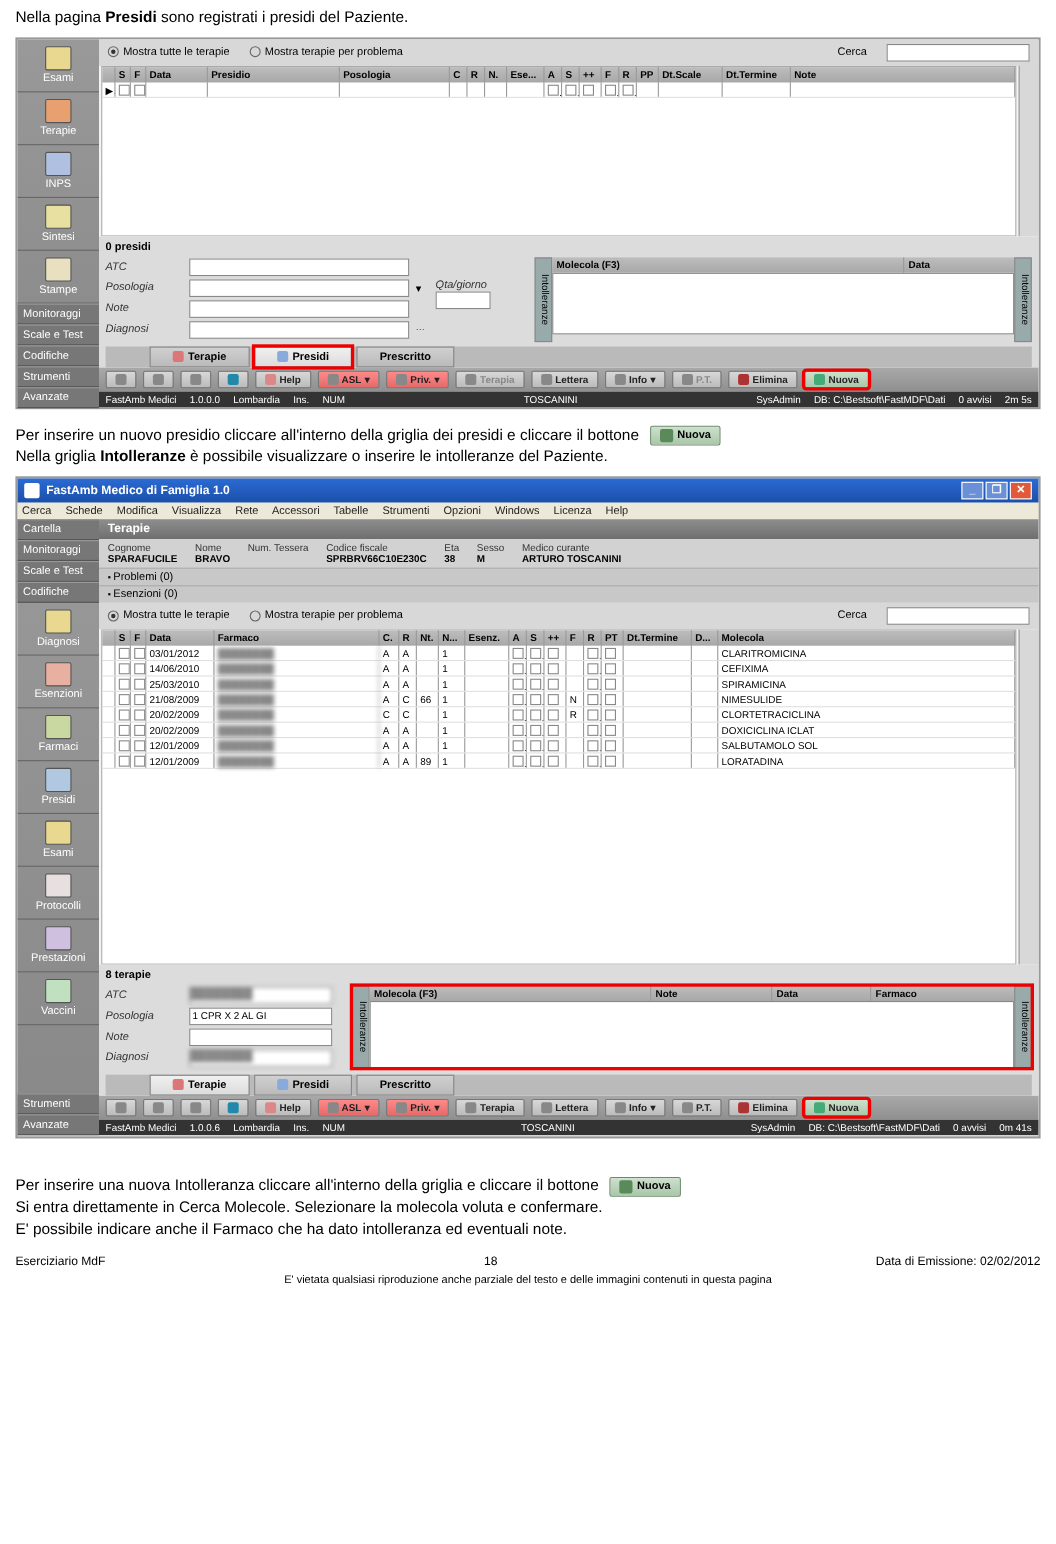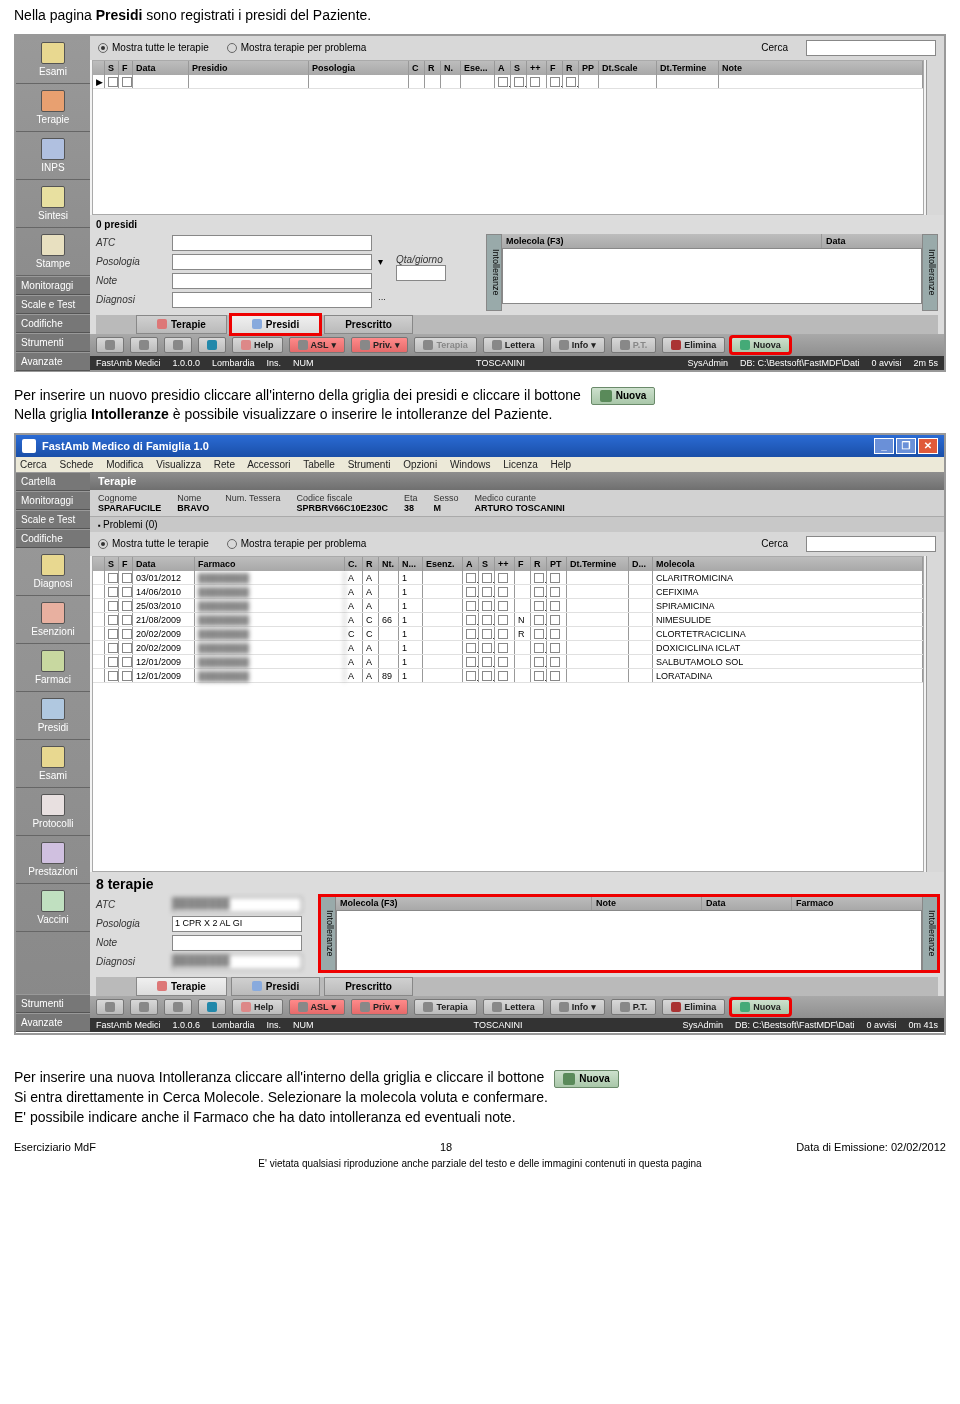--- a/index.html
+++ b/index.html
@@ -348,20 +348,21 @@
         <div>
             <div class="lbl">Sesso</div>
             <div class="val">M</div>
           </div>
         <div>
             <div class="lbl">Medico curante</div>
             <div class="val">ARTURO TOSCANINI</div>
           </div>
       </div>
       <div class="expand-item">Problemi (0)</div>
+      <div class="expand-item">Esenzioni (0)</div>
       <div class="ctrl-row">
         <span><span class="radio on"></span><span>Mostra tutte le terapie</span></span>
         <span><span class="radio"></span><span>Mostra terapie per problema</span></span>
         <span style="flex:1;"></span>
         <span>Cerca</span>
         <span class="fld-input" style="width:130px;"></span>
       </div>
       <div style="display:flex; flex:1; overflow:hidden;">
         <div class="grid-wrap">
           <div class="grid-head" id="s2head">
@@ -552,21 +553,21 @@
                 <div class="col" style="width: 20px;"><span class="chk"></span></div>
                 <div class="col" style="width: 62px;"></div>
                 <div class="col" style="width: 24px;"></div>
                 <div class="col" style="flex: 1 1 0%;">LORATADINA</div>
               </div>
             </div>
         </div>
         <div class="scrollbar-r"></div>
       </div>
       <div class="mid-section">
-        <div style="font-weight:bold; font-size:14px; padding:2px 0;">8 terapie</div>
+        <div style="font-weight:bold; font-size:10px; padding:2px 0;">8 terapie</div>
         <div style="display:flex;">
           <div style="flex:0 0 220px;">
             <div class="mid-row">
                 <span class="fld-label">ATC</span>
                 <span class="fld-input blur" style="width:130px;">████████</span>
               </div>
             <div class="mid-row">
                 <span class="fld-label">Posologia</span>
                 <span class="fld-input" style="width:130px; padding:1px 2px; font-size:9px;">1 CPR X 2 AL GI</span>
               </div>

